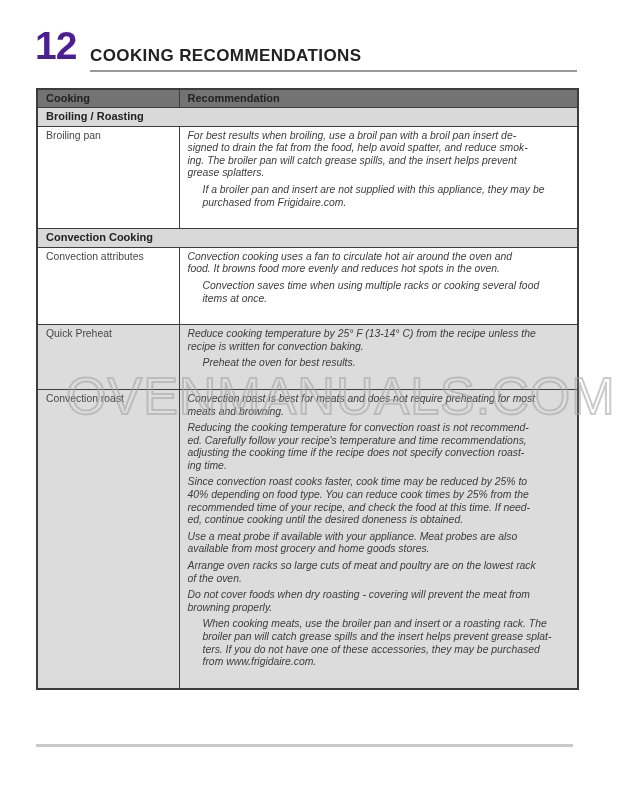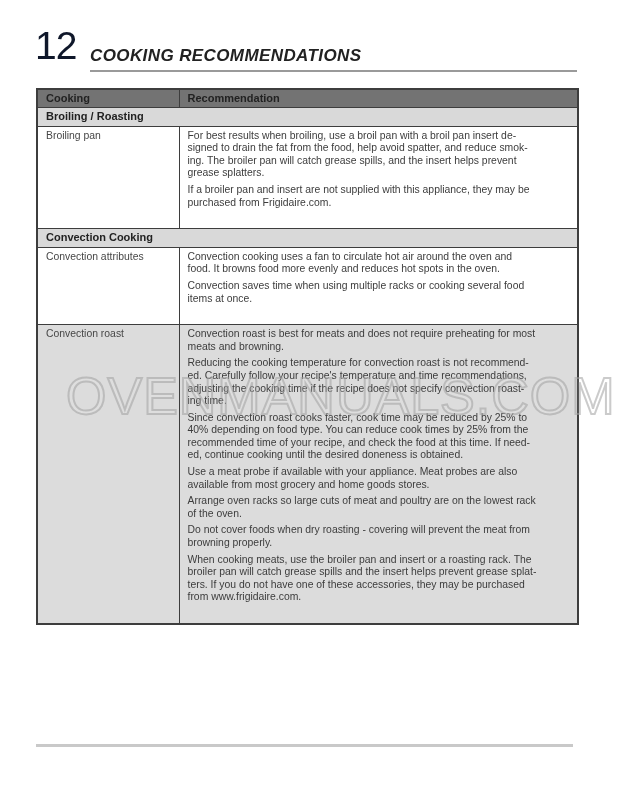--- a/index.html
+++ b/index.html
@@ -7,28 +7,27 @@
     width:620px;height:802px;
     background:#ffffff;
     font-family:"Liberation Sans", sans-serif;
     position:relative;
     overflow:hidden;
     color:#3c3c3c;
   }
   
   .page-number{
     position:absolute;left:35px;top:26px;
-    font-size:39px;line-height:39px;font-weight:normal;color:#0f172a;
+    font-size:39px;line-height:39px;font-weight:bold;color:#4c1d95;
     letter-spacing:-1px;
   }
   .title-block{
     position:absolute;left:90px;top:47px;width:487px;
     border-bottom:2px solid #9a9a9a;
     padding-bottom:5px;
-    font-style:italic;
   }
   .page-title{
     font-size:17px;line-height:17px;font-weight:bold;color:#222;
     letter-spacing:0.4px;
   }
   
   table.recs{
     position:absolute;left:36px;top:88px;
     width:541px;
     border-collapse:collapse;
@@ -52,22 +51,23 @@
   tr.section td{
     background:#d9d9d9;
     font-size:11px;font-weight:bold;color:#222;
     padding:2px 8px 3px 8px;
   }
   tr.shaded td{background:#dcdcdc;}
   td.cooking-label{font-size:10.6px;color:#474747;}
   td.rec p{
     margin:0 0 4px 0;
     white-space:pre-line;
+    font-style:italic;
   }
-  td.rec p:last-child{margin-bottom:1px;}
+  td.rec p:last-child{margin-bottom:1px;margin-left:15px;}
   
   .watermark{
     position:absolute;left:66px;top:368px;width:540px;
     font-size:52px;line-height:56px;font-weight:normal;
     letter-spacing:1px;
     color:rgba(255,255,255,0.08);
     -webkit-text-stroke:2px rgba(160,160,160,0.55);
     z-index:6;
     pointer-events:none;
     white-space:nowrap;
@@ -119,20 +119,28 @@
     <tr>
       <td class="cooking-label">Convection attributes</td>
       <td class="rec">
         <p>Convection cooking uses a fan to circulate hot air around the oven and
 food. It browns food more evenly and reduces hot spots in the oven.</p>
         <p>Convection saves time when using multiple racks or cooking several food
 items at once.</p>
       </td>
     </tr>
     <tr class="shaded">
+      <td class="cooking-label">Quick Preheat</td>
+      <td class="rec">
+        <p>Reduce cooking temperature by 25° F (13-14° C) from the recipe unless the
+recipe is written for convection baking.</p>
+        <p>Preheat the oven for best results.</p>
+      </td>
+    </tr>
+    <tr class="shaded">
       <td class="cooking-label">Convection roast</td>
       <td class="rec">
         <p>Convection roast is best for meats and does not require preheating for most
 meats and browning.</p>
         <p>Reducing the cooking temperature for convection roast is not recommend-
 ed. Carefully follow your recipe's temperature and time recommendations,
 adjusting the cooking time if the recipe does not specify convection roast-
 ing time.</p>
         <p>Since convection roast cooks faster, cook time may be reduced by 25% to
 40% depending on food type. You can reduce cook times by 25% from the

